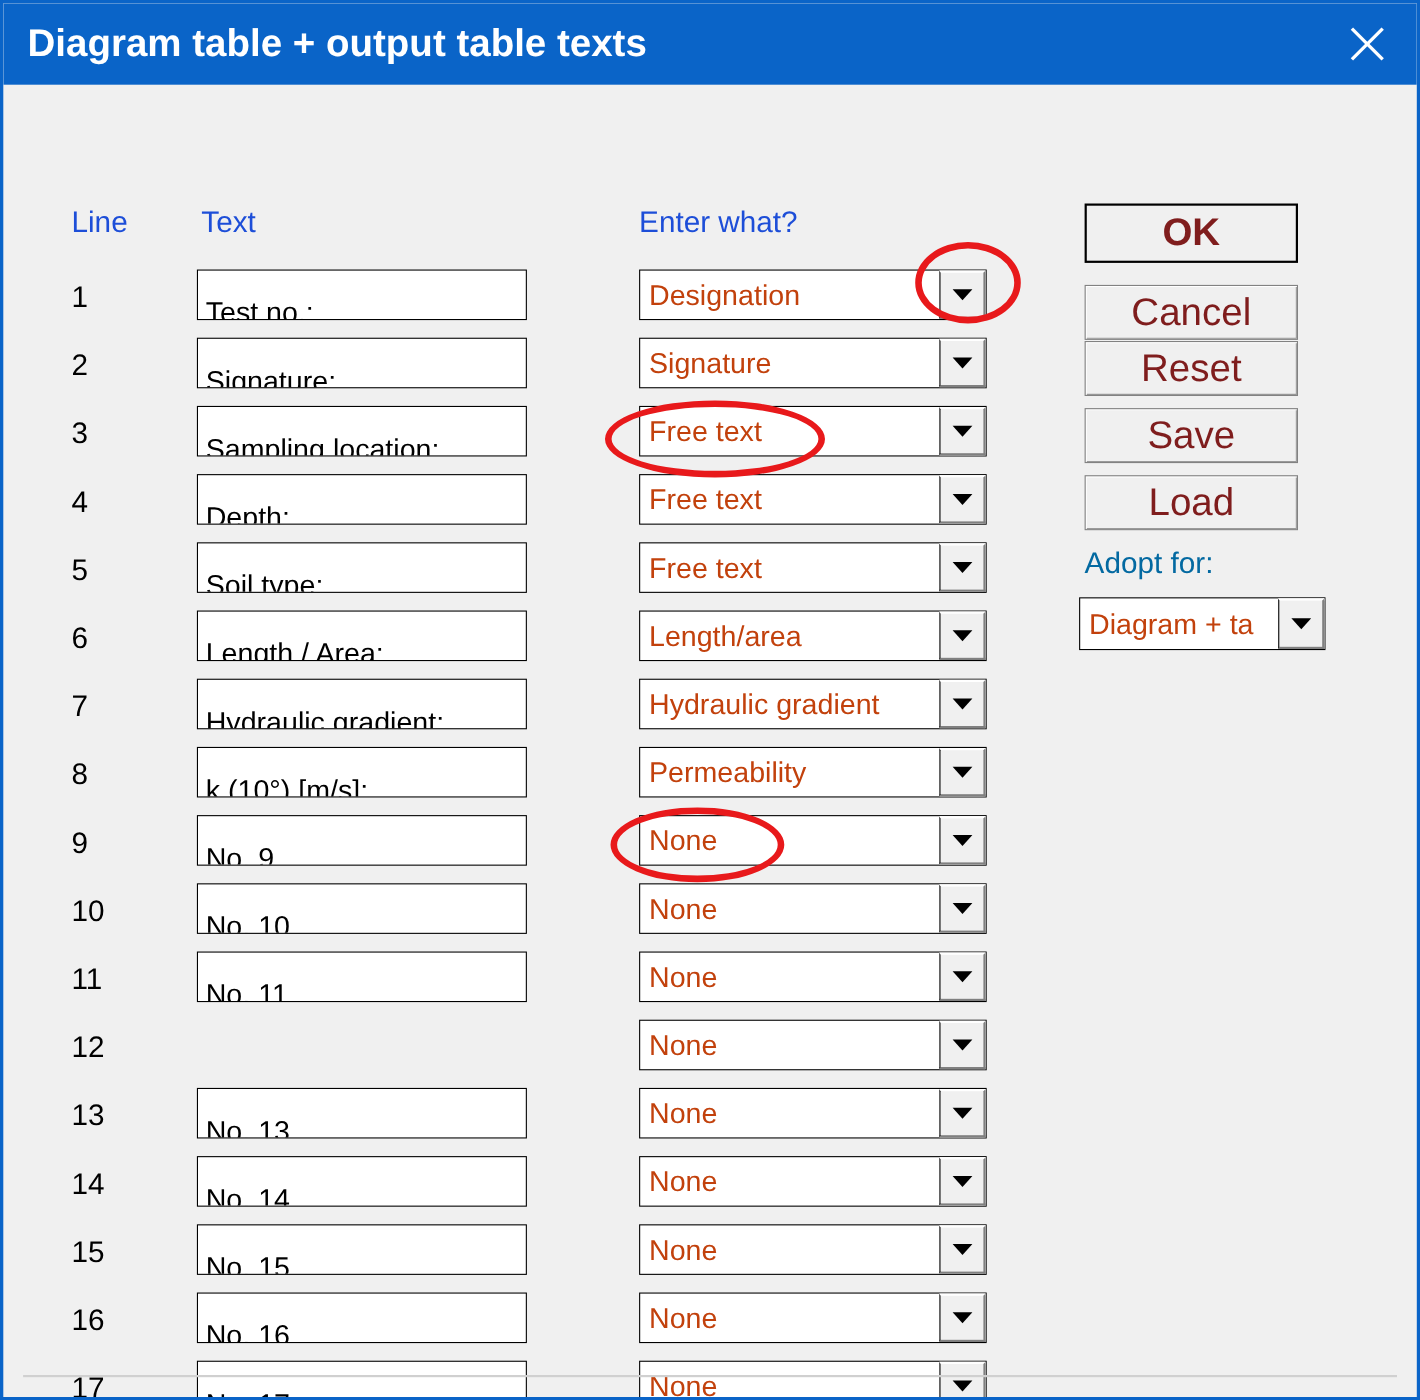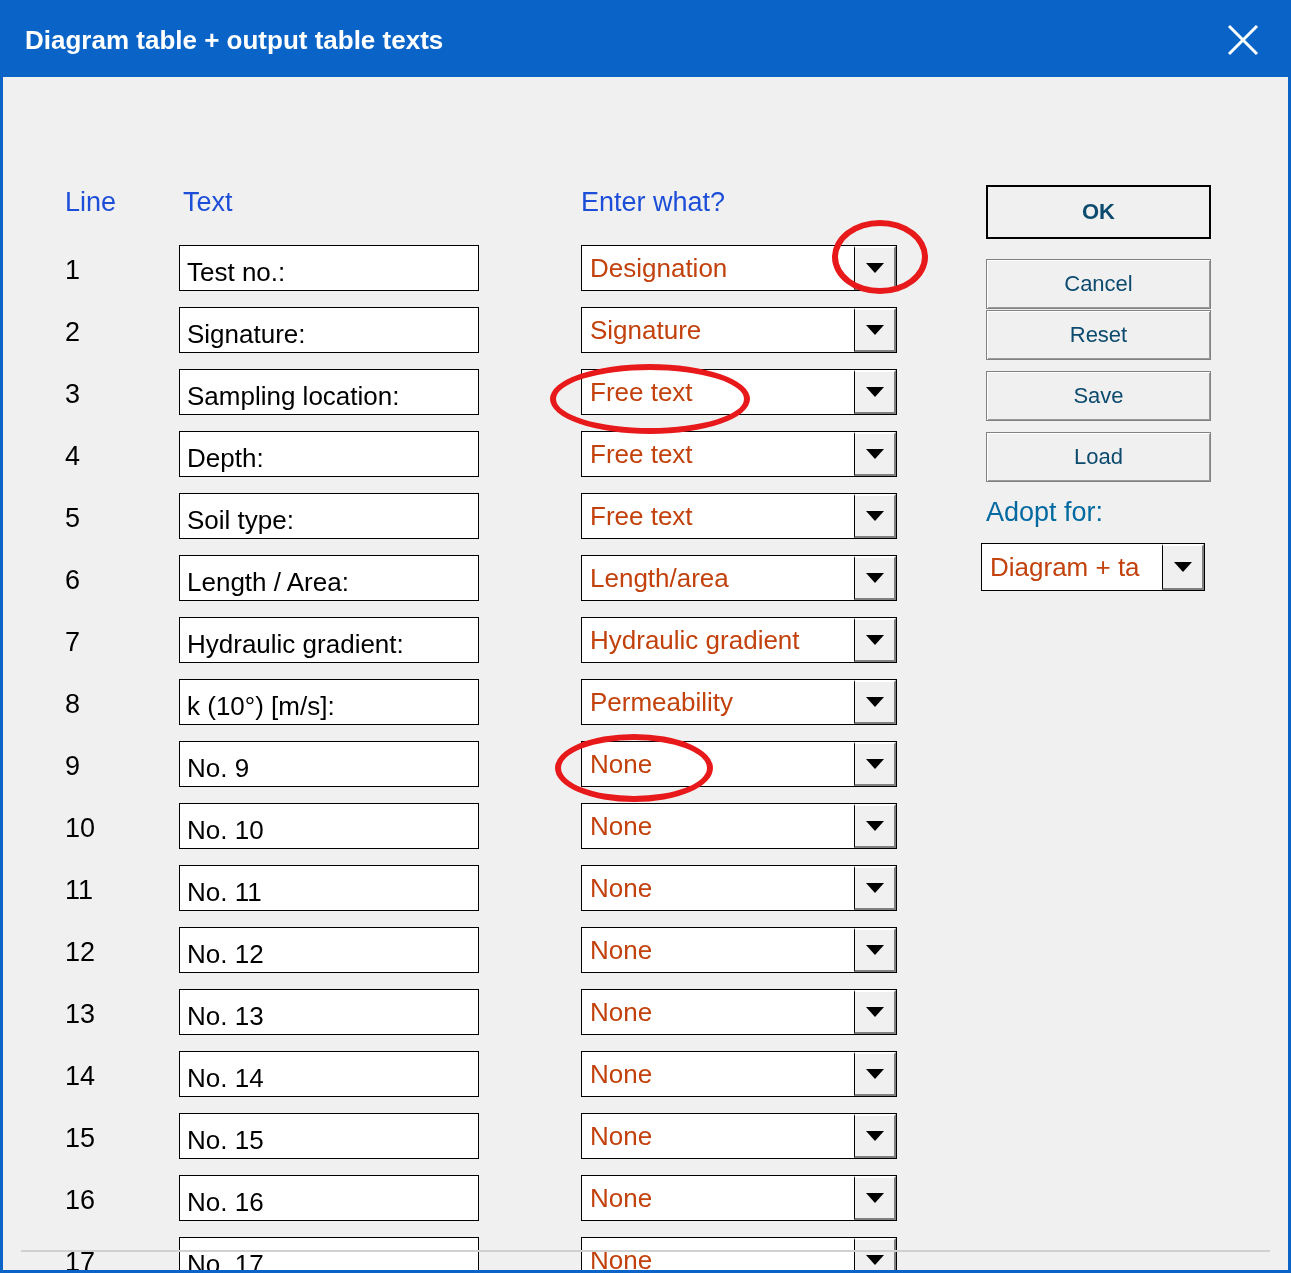--- a/index.html
+++ b/index.html
@@ -23,21 +23,21 @@
     height: 74px;
     background: #0a64c8;
     display: flex;
     align-items: center;
     justify-content: space-between;
     padding: 0 0 0 22px;
     box-sizing: border-box;
   }
   #title-text {
     color: #ffffff;
-    font-size: 26px;
+    font-size: 35px;
     font-weight: bold;
     letter-spacing: 0px;
     white-space: nowrap;
   }
   #close-btn {
     width: 90px;
     height: 74px;
     display: flex;
     align-items: center;
     justify-content: center;
@@ -87,21 +87,21 @@
     left: 176px;
     top: 0px;
     width: 300px;
     height: 46px;
     background: #ffffff;
     border: 1px solid #000000;
     box-sizing: border-box;
     font-family: "Liberation Sans", sans-serif;
     font-size: 26px;
     color: #000;
-    padding: 4px 0 0 7px;
+    padding: 16px 0 0 7px;
     line-height: 44px;
     white-space: nowrap;
     overflow: hidden;
   }
   .combo {
     position: absolute;
     left: 578px;
     top: 0px;
     width: 316px;
     height: 46px;
@@ -137,28 +137,28 @@
     width: 0; height: 0;
     border-left: 9px solid transparent;
     border-right: 9px solid transparent;
     border-top: 10px solid #000000;
   }
 
   
   .btn {
     position: absolute;
     left: 983px;
-    width: 225px;
+    width: 194px;
     height: 50px;
     background: #f0f0f0;
     border: 1px solid #828282;
     box-shadow: inset 1px 1px 0 #ffffff, inset -1px -1px 0 #9a9a9a;
     box-sizing: border-box;
-    font-size: 22px;
-    color: #0c4a6e;
+    font-size: 35px;
+    color: #7f1d1d;
     display: flex;
     align-items: center;
     justify-content: center;
     cursor: pointer;
     white-space: nowrap;
   }
   .btn.default {
     border: 2px solid #000000;
     box-shadow: none;
     font-weight: bold;
@@ -352,21 +352,20 @@
         <div class="combo">
           <div class="combo-value">None</div>
           <div class="combo-arrow">
               <i class="arrow-glyph"></i>
             </div>
         </div>
       </div>
 
       <div class="row">
         <div class="row-num">12</div>
-        <div class="text-input">No. 12</div>
         <div class="combo">
           <div class="combo-value">None</div>
           <div class="combo-arrow">
               <i class="arrow-glyph"></i>
             </div>
         </div>
       </div>
 
       <div class="row">
         <div class="row-num">13</div>

